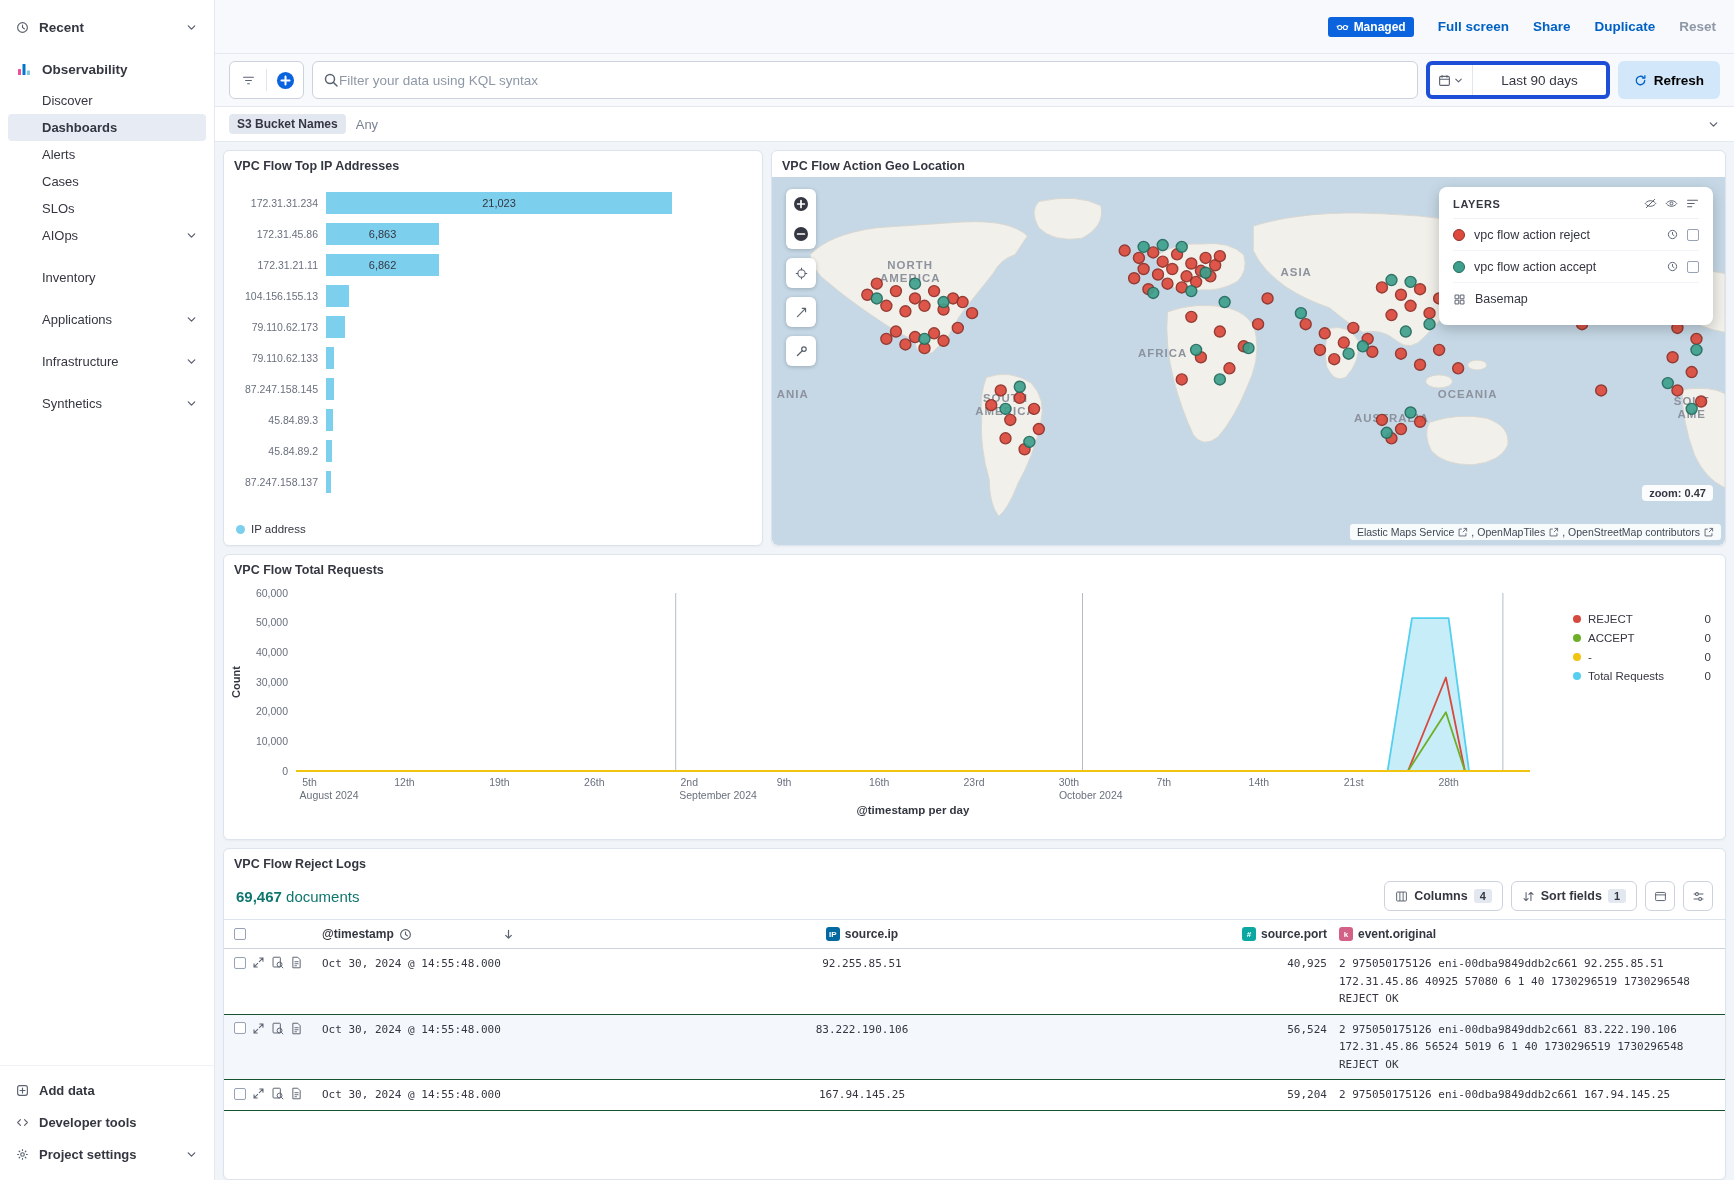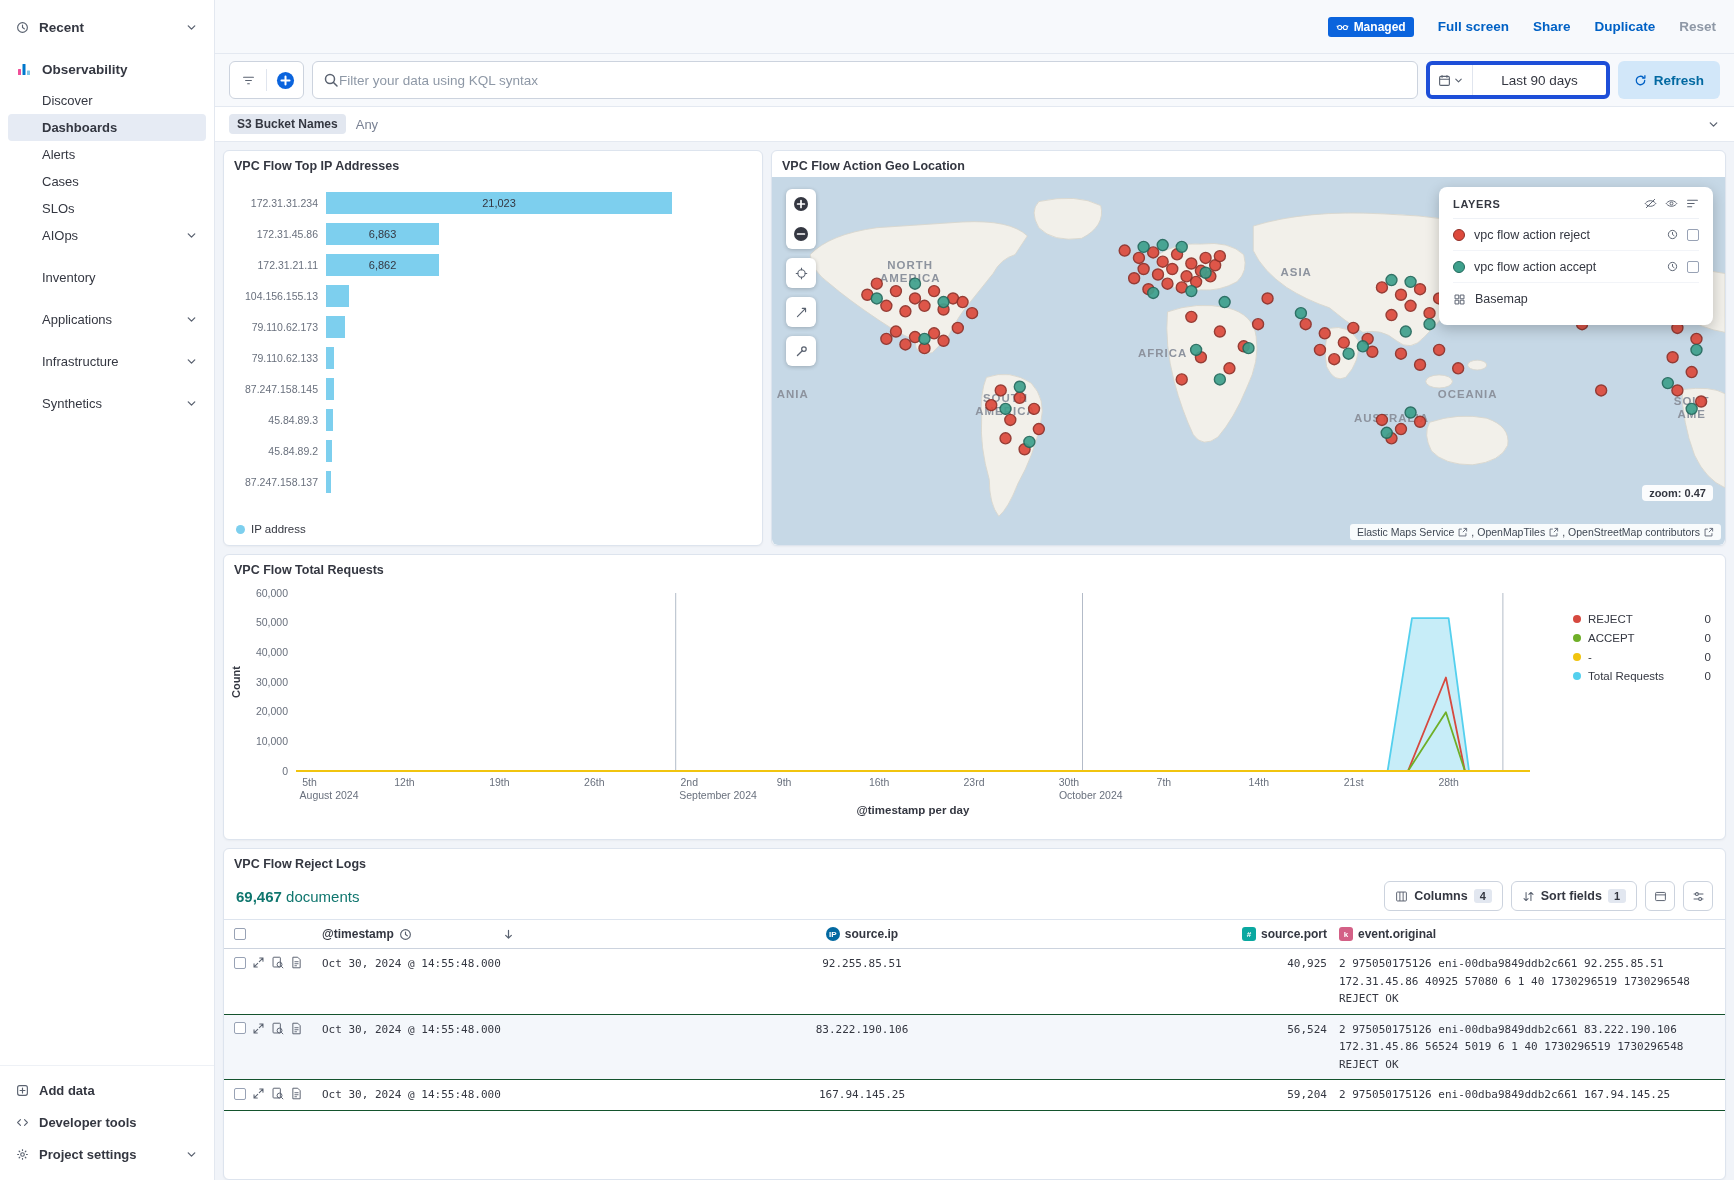--- a/index.html
+++ b/index.html
@@ -40,21 +40,21 @@
   .qbar { height:52px; flex:none; background:#f7f9fc; display:flex; align-items:center; gap:8px; padding:0 14px; }
   .qgroup { display:flex; align-items:center; background:#fff; border:1px solid #ccd3de; border-radius:6px; height:38px; }
   .qgroup button { background:none; border:none; width:36px; height:100%; display:flex; align-items:center; justify-content:center; cursor:pointer; }
   .vdiv { width:1px; height:22px; background:#e0e5ee; }
   .searchbox { flex:1; display:flex; align-items:center; background:#fff; border:1px solid #ccd3de; border-radius:6px; height:38px; padding:0 10px; }
   .searchbox input { border:none; outline:none; flex:1; font-size:13.5px; font-family:inherit; color:#343741; background:transparent; }
   .searchbox input::placeholder { color:#8e98a6; }
   .datepicker { display:flex; align-items:center; background:#fff; border:4px solid #1d4ed8; border-radius:6px; height:38px; cursor:pointer; }
   .dp-seg { display:flex; align-items:center; gap:2px; padding:0 8px; border-right:1px solid #e0e5ee; height:100%; }
   .dp-text { padding:0 28px; font-size:13.5px; }
-  .refresh-btn { display:flex; align-items:center; gap:7px; background:#d2e7f9; border:none; border-radius:6px; height:38px; padding:0 16px; color:#0369a1; font-weight:700; font-size:13.5px; cursor:pointer; font-family:inherit; }
+  .refresh-btn { display:flex; align-items:center; gap:7px; background:#d2e7f9; border:none; border-radius:6px; height:38px; padding:0 16px; color:#000000; font-weight:700; font-size:13.5px; cursor:pointer; font-family:inherit; }
 
   .controls-row { height:36px; flex:none; background:#fff; border-top:1px solid #e4e9f1; border-bottom:1px solid #e4e9f1; display:flex; align-items:center; gap:10px; padding:0 14px; }
   .ctrl-chip { background:#e2e7f0; border-radius:4px; padding:3px 8px; font-weight:700; font-size:12px; }
   .ctrl-value { color:#7a8294; font-size:13px; flex:1; cursor:pointer; }
 
   .dash { flex:1; padding:8px 8px 0; display:flex; flex-direction:column; gap:8px; overflow:hidden; }
   .panel { background:#fff; border:1px solid #dde4ee; border-radius:6px; box-shadow:0 1px 2px rgba(0,0,0,.04); position:relative; }
   .panel h3 { font-size:12.5px; font-weight:700; padding:8px 10px 4px; color:#343741; }
 
   .row1 { display:flex; gap:8px; height:396px; flex:none; }
@@ -833,21 +833,21 @@
           <div class="hcell">
             <span>@timestamp</span>
             <svg class="ic sm">
                 <use href="#i-clock"></use>
               </svg>
             <svg class="ic sm" style="margin-left:auto">
                 <use href="#i-arrdown"></use>
               </svg>
           </div>
           <div class="hcell center">
-            <span class="glyph" id="glyph-ip" style="background: #0369a1; border-radius: 7px;">IP</span>
+            <span class="glyph" id="glyph-ip" style="background: #0369a1;">IP</span>
             <span>source.ip</span>
           </div>
           <div class="hcell right">
             <span class="glyph" id="glyph-num" style="background: rgb(10, 168, 160);">#</span>
             <span>source.port</span>
           </div>
           <div class="hcell">
             <span class="glyph" id="glyph-kw" style="background: rgb(211, 96, 134);">k</span>
             <span>event.original</span>
           </div>

